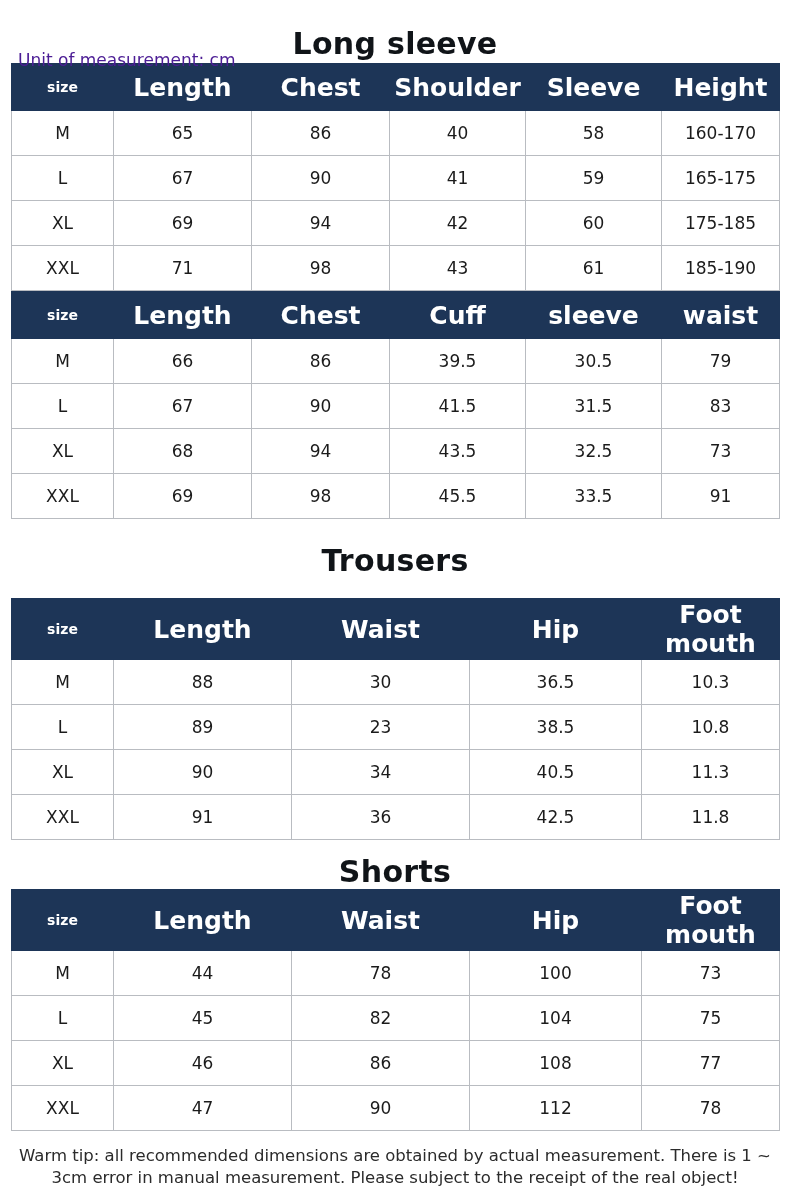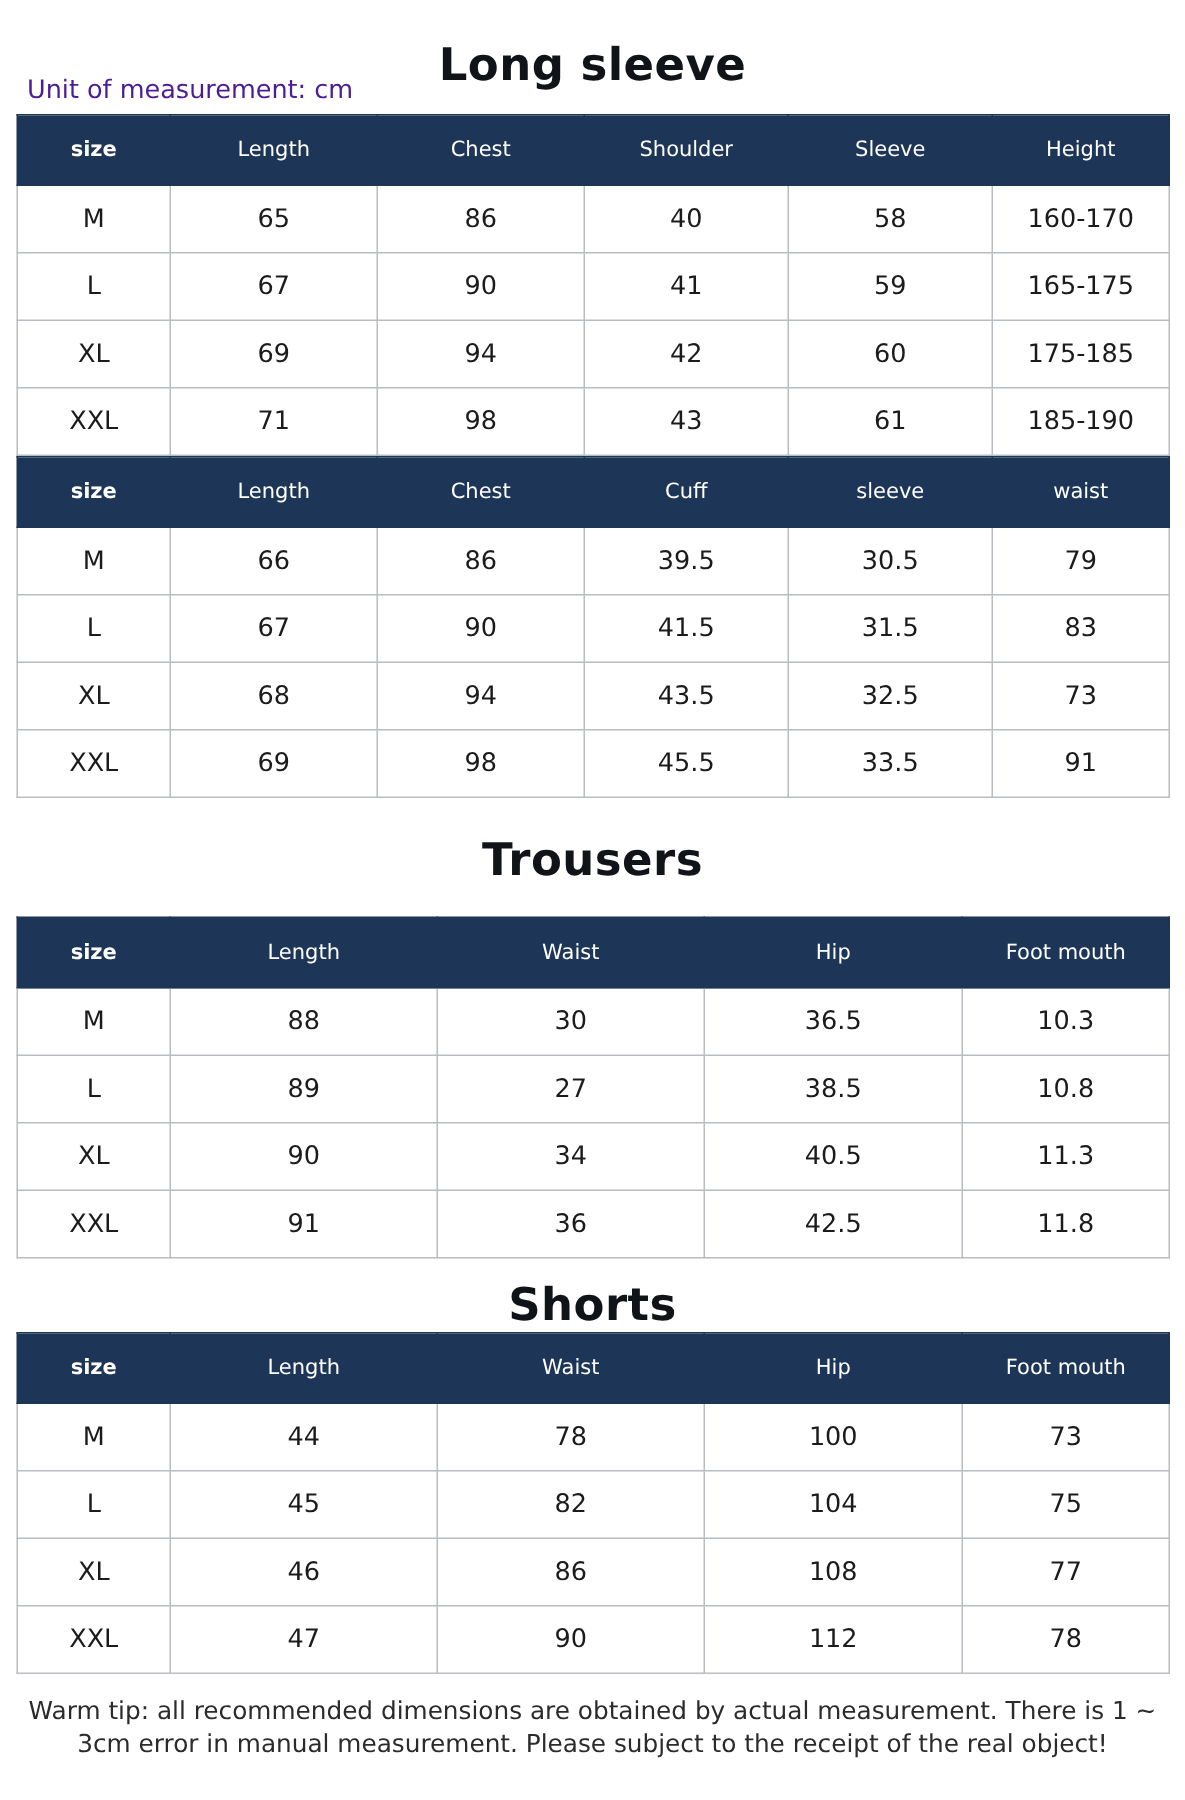--- a/index.html
+++ b/index.html
@@ -34,42 +34,42 @@
     margin: 0 auto;
   }
   .section-title {
     text-align: center;
     font-size: 30px;
     font-weight: bold;
     color: #101418;
     letter-spacing: 0.3px;
     font-family: "DejaVu Sans", sans-serif;
   }
-  .title-longsleeve { margin: 0; padding-top: 26px; padding-bottom: 15px; }
+  .title-longsleeve { margin: 0; padding-top: 26px; padding-bottom: 2px; }
   .title-shortsleeve { margin: 0; padding-top: 12px; padding-bottom: 10px; }
   .title-trousers { margin: 10px; padding-top: 14px; padding-bottom: 10px; }
   .title-shorts { margin: 0; padding-top: 14px; }
 
   table.size-table {
     border-collapse: collapse;
     width: 768px;
     table-layout: fixed;
     background: #ffffff;
   }
   table.size-table th,
   table.size-table td {
     border: 1px solid #b9bcc1;
     text-align: center;
     font-family: "DejaVu Sans", sans-serif;
   }
   table.size-table thead th {
     background: #1d3557;
     color: #ffffff;
-    font-size: 14px;
-    font-weight: normal;
+    font-size: 25px;
+    font-weight: bold;
     height: 44px;
     border-color: #1d3557;
   }
   table.size-table thead th.sizecol {
     font-size: 14px;
     font-weight: bold;
   }
   table.size-table tbody td {
     font-size: 17px;
     color: #1b1b1b;
@@ -246,21 +246,21 @@
         <tr>
           <td>M</td>
           <td>88</td>
           <td>30</td>
           <td>36.5</td>
           <td>10.3</td>
         </tr>
         <tr>
           <td>L</td>
           <td>89</td>
-          <td>27</td>
+          <td>23</td>
           <td>38.5</td>
           <td>10.8</td>
         </tr>
         <tr>
           <td>XL</td>
           <td>90</td>
           <td>34</td>
           <td>40.5</td>
           <td>11.3</td>
         </tr>

